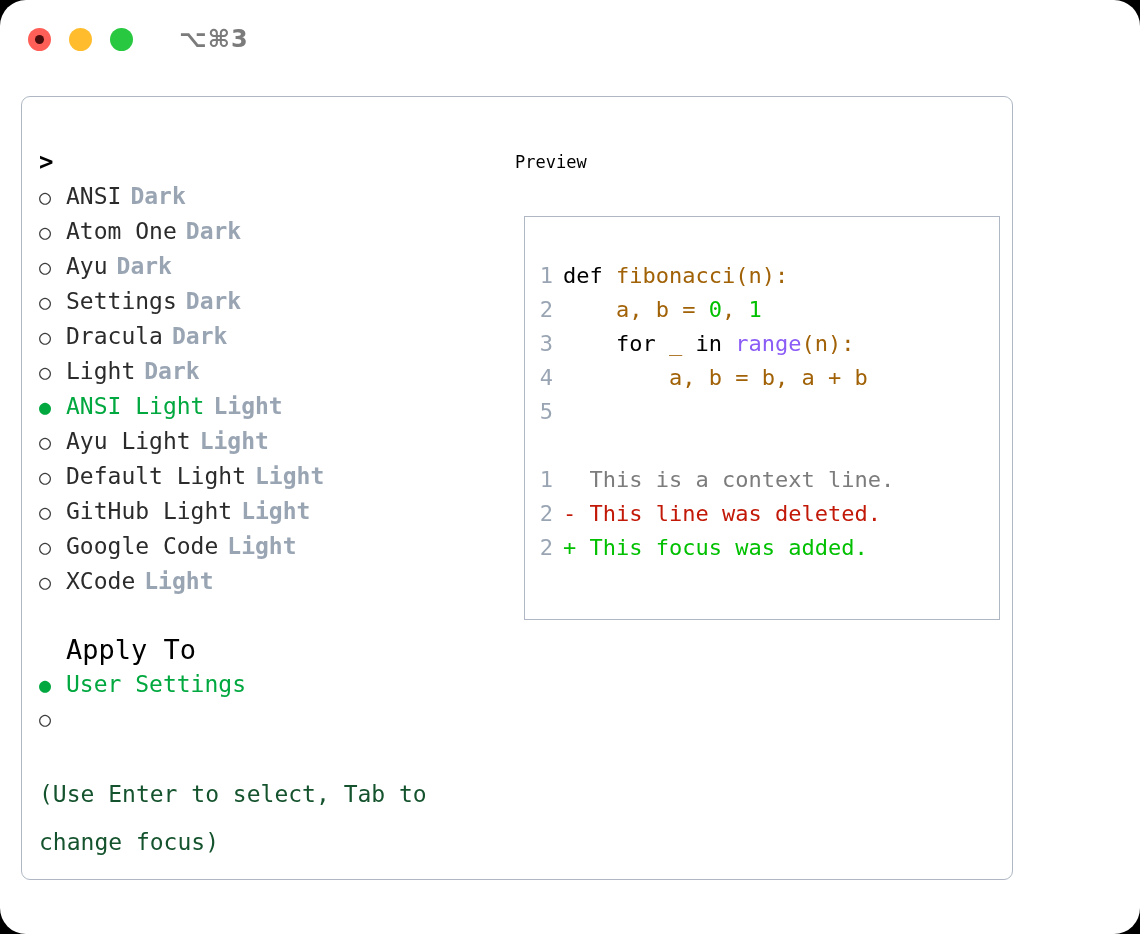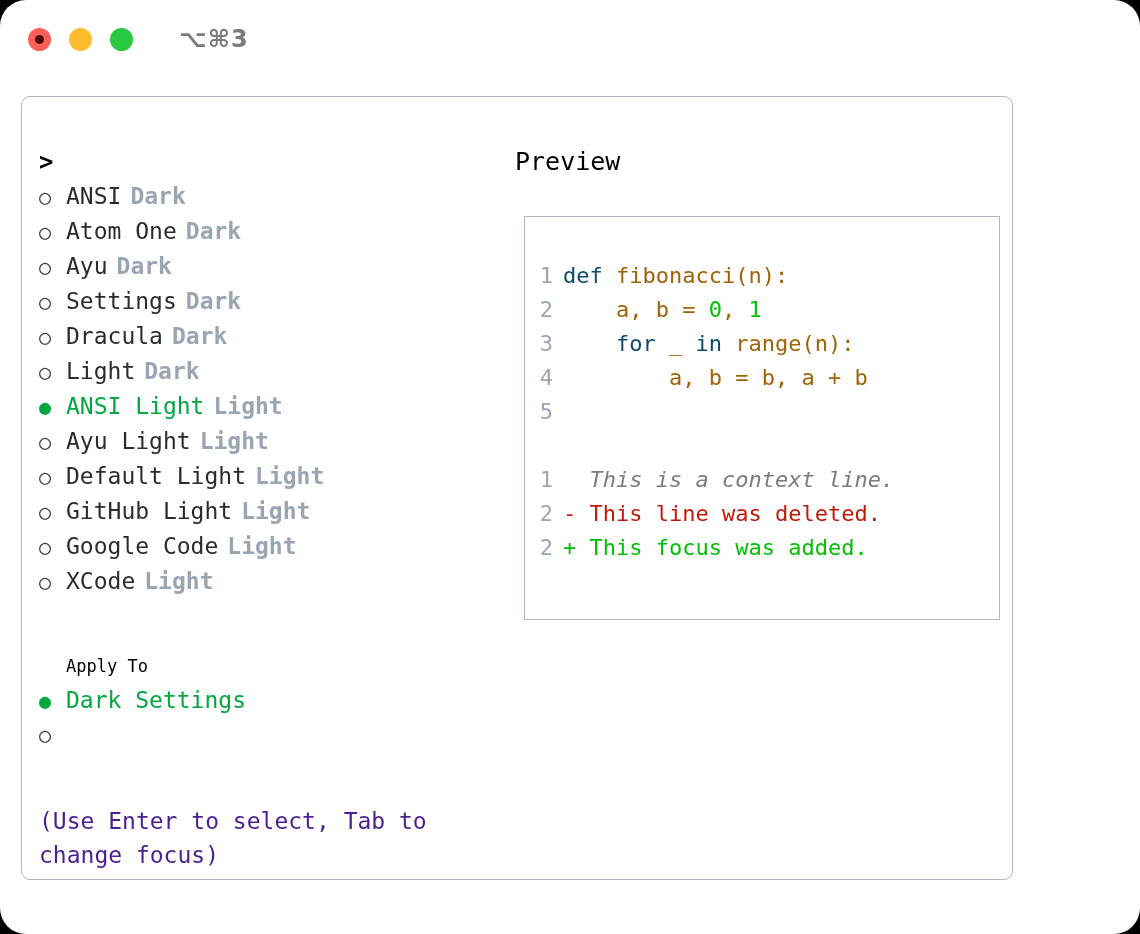--- a/index.html
+++ b/index.html
@@ -142,40 +142,39 @@
   .opt-row.selected .opt-label { color: #00a83f; }
   .opt-suffix {
     color: #9aa5b4;
     margin-left: 9px;
     font-weight: bold;
   }
 
   .spacer-block { height: 34px; }
 
   .apply-header {
-    font-size: 17px;
+    font-size: 27px;
     color: #000000;
     line-height: 34px;
     padding-left: 27px;
     white-space: pre;
-    margin-top: 16px;
   }
 
   .hint {
-    margin-top: 52px;
+    margin-top: 34px;
     font-size: 23px;
-    color: #4c1d95;
-    line-height: 34px;
+    color: #14532d;
+    line-height: 48px;
     width: 410px;
     white-space: pre-wrap;
   }
 
   
   .preview-title {
-    font-size: 25px;
+    font-size: 17px;
     color: #000000;
     line-height: 34px;
     margin-left: 13px;
   }
   .preview-box {
     margin-top: 37px;
     margin-left: 22px;
     width: 476px;
     height: 404px;
     border: 1.6px solid #aeb7c3;
@@ -192,25 +191,25 @@
   }
   .ln {
     width: 38px;
     flex: 0 0 38px;
     text-align: right;
     color: #9aa5b4;
     padding-right: 10px;
     box-sizing: border-box;
   }
   .code-text { color: #a16207; }
-  .tok-kw  { color: #0c4a6e; }
-  .tok-fn  { color: #a16207; }
+  .tok-kw  { color: #000000; }
+  .tok-fn  { color: #8b5cf6; }
   .tok-num { color: #00c000; }
   .diff-gap { height: 34px; }
-  .diff-ctx { color: #7c7c7c; font-style: italic; }
+  .diff-ctx { color: #7c7c7c; }
   .diff-del { color: #c21807; }
   .diff-add { color: #00c000; }
 </style>
 </head>
 <body>
 
 <div class="page">
 
   <div class="titlebar">
     <div class="lights">
@@ -243,21 +242,21 @@
             <div class="opt-row"><span class="bullet">○</span><span class="opt-label">GitHub Light</span><span class="opt-suffix">Light</span></div>
             <div class="opt-row"><span class="bullet">○</span><span class="opt-label">Google Code</span><span class="opt-suffix">Light</span></div>
             <div class="opt-row"><span class="bullet">○</span><span class="opt-label">XCode</span><span class="opt-suffix">Light</span></div>
           </div>
 
         <div class="spacer-block"></div>
 
         <div class="apply-header">Apply To</div>
 
         <div id="apply-list">
-            <div class="opt-row selected"><span class="bullet sel">●</span><span class="opt-label">Dark Settings</span></div>
+            <div class="opt-row selected"><span class="bullet sel">●</span><span class="opt-label">User Settings</span></div>
             <div class="opt-row"><span class="bullet">○</span></div>
           </div>
 
         <div class="hint">(Use Enter to select, Tab to change focus)</div>
       </div>
 
       <div class="col-right">
         <div class="preview-title">Preview</div>
 
         <div class="preview-box">

